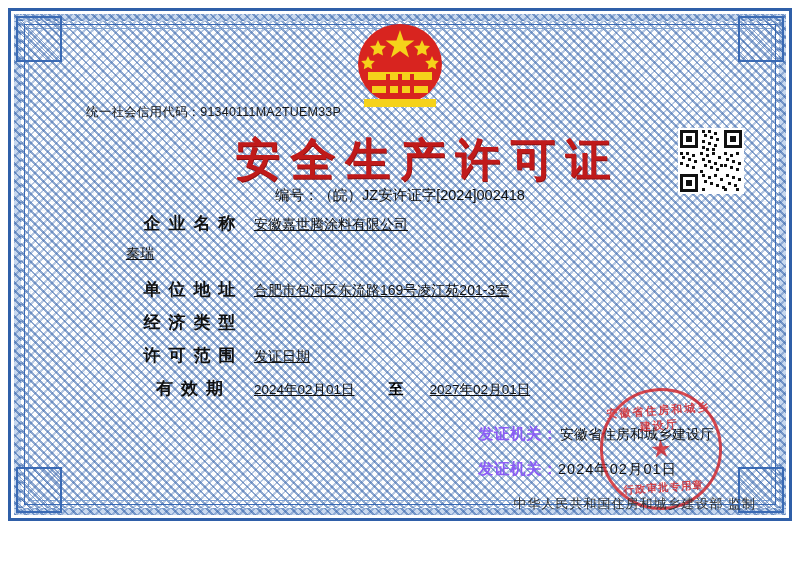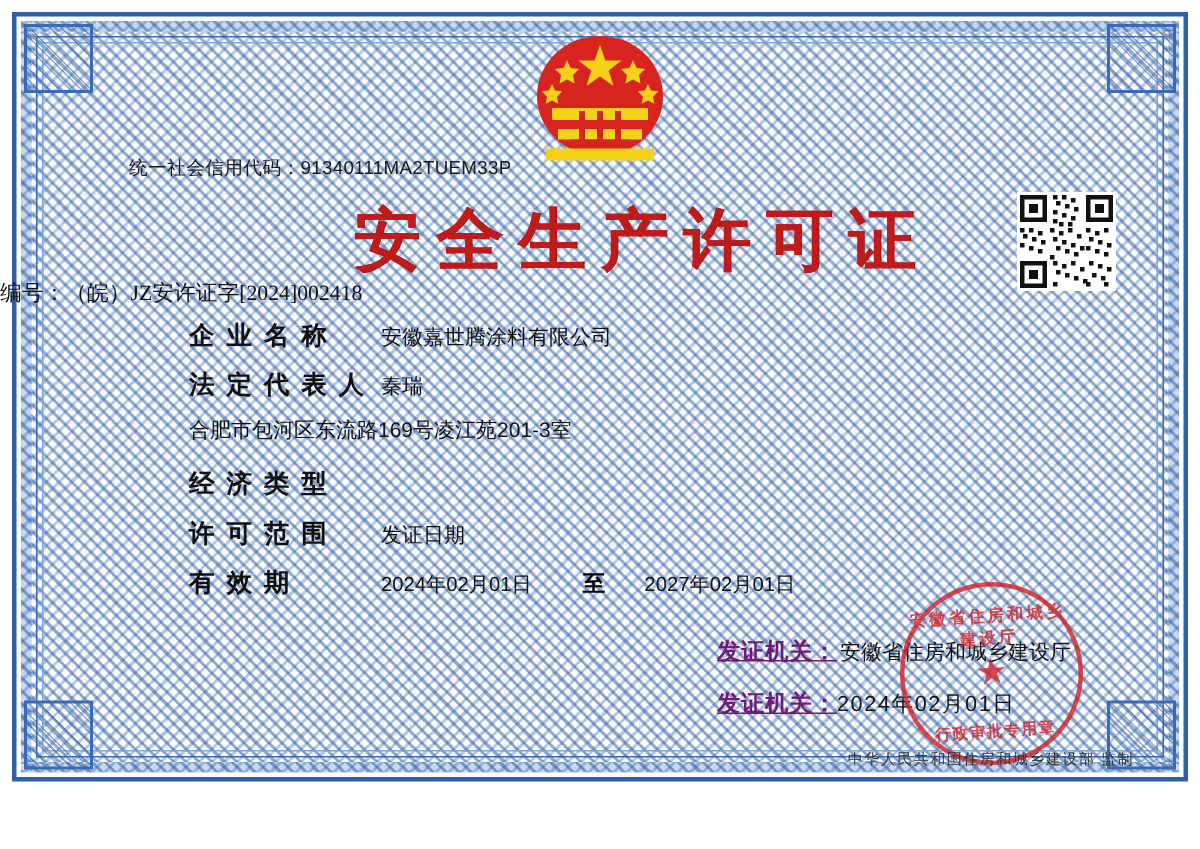--- a/index.html
+++ b/index.html
@@ -137,24 +137,24 @@
     color: #c01a1a;
     text-shadow: 0.5px 0.5px 0 #8d1111;
     margin-left: 28px;
   }
 
   .doc-number {
     position: absolute;
     top: 186px;
     left: 0;
     width: 100%;
-    text-align: left;
+    text-align: center;
     font-size: 14.5px;
     color: #111;
-    font-family: Liberation Serif, serif;
+    font-family: Liberation Sans, sans-serif;
   }
 
   .qr {
     position: absolute;
     right: 56px;
     top: 128px;
     width: 66px;
     height: 66px;
     background-color: #fff;
   }
@@ -171,26 +171,28 @@
     height: 33px;
   }
   .field-label {
     width: 128px;
     font-size: 17px;
     font-weight: bold;
     color: #111;
     font-family: "DejaVu Serif", serif;
     letter-spacing: 1px;
     white-space: nowrap;
+    text-align: center;
   }
   .field-value {
     font-size: 14px;
     color: #111;
     font-family: "Liberation Sans", sans-serif;
     white-space: nowrap;
+    text-decoration: underline;
   }
   .valid-row .field-value { font-size: 13.5px; }
   .valid-sep {
     margin: 0 26px 0 34px;
     font-size: 15px;
     font-weight: bold;
     font-family: "DejaVu Serif", serif;
   }
 
   .issuer-block {
@@ -203,22 +205,21 @@
     display: flex;
     align-items: baseline;
     margin-bottom: 14px;
     white-space: nowrap;
   }
   .issuer-label {
     font-size: 15.5px;
     font-weight: bold;
     font-family: "DejaVu Serif", serif;
     letter-spacing: 0.5px;
-    color: #701a75;
-    text-decoration: underline;
+    color: #8b5cf6;
   }
   .issuer-value {
     font-size: 14px;
     font-family: "Liberation Sans", sans-serif;
     color: #111;
     margin-left: 2px;
   }
   .issue-date-value {
     font-size: 14.5px;
     font-family: "Liberation Sans", sans-serif;
@@ -264,21 +265,21 @@
   .seal-bottom-text {
     bottom: 12px;
     font-size: 10.5px;
     letter-spacing: 1px;
   }
 
   .footer-note {
     position: absolute;
     right: 44px;
     bottom: 16px;
-    font-size: 10px;
+    font-size: 13px;
     color: #333;
     font-family: "Liberation Sans", sans-serif;
     letter-spacing: 1px;
     padding-left: 24px;
   }
 </style>
 </head>
 <body>
 
 <div class="certificate">
@@ -399,24 +400,24 @@
       <rect x="29" y="30" width="1.5" height="1.5"></rect>
     </g>
   </svg>
 
   <div class="fields">
     <div class="field-row">
       <span class="field-label">企 业 名 称</span>
       <span class="field-value">安徽嘉世腾涂料有限公司</span>
     </div>
     <div class="field-row">
-      <span class="field-label">法 定 代 表 人</span>
       <span class="field-value">秦瑞</span>
     </div>
     <div class="field-row">
+      <span class="field-label">单 位 地 址</span>
       <span class="field-value">合肥市包河区东流路169号凌江苑201-3室</span>
     </div>
     <div class="field-row">
       <span class="field-label">经 济 类 型</span>
     </div>
     <div class="field-row">
       <span class="field-label">许 可 范 围</span>
       <span class="field-value">发证日期</span>
     </div>
     <div class="field-row valid-row">

